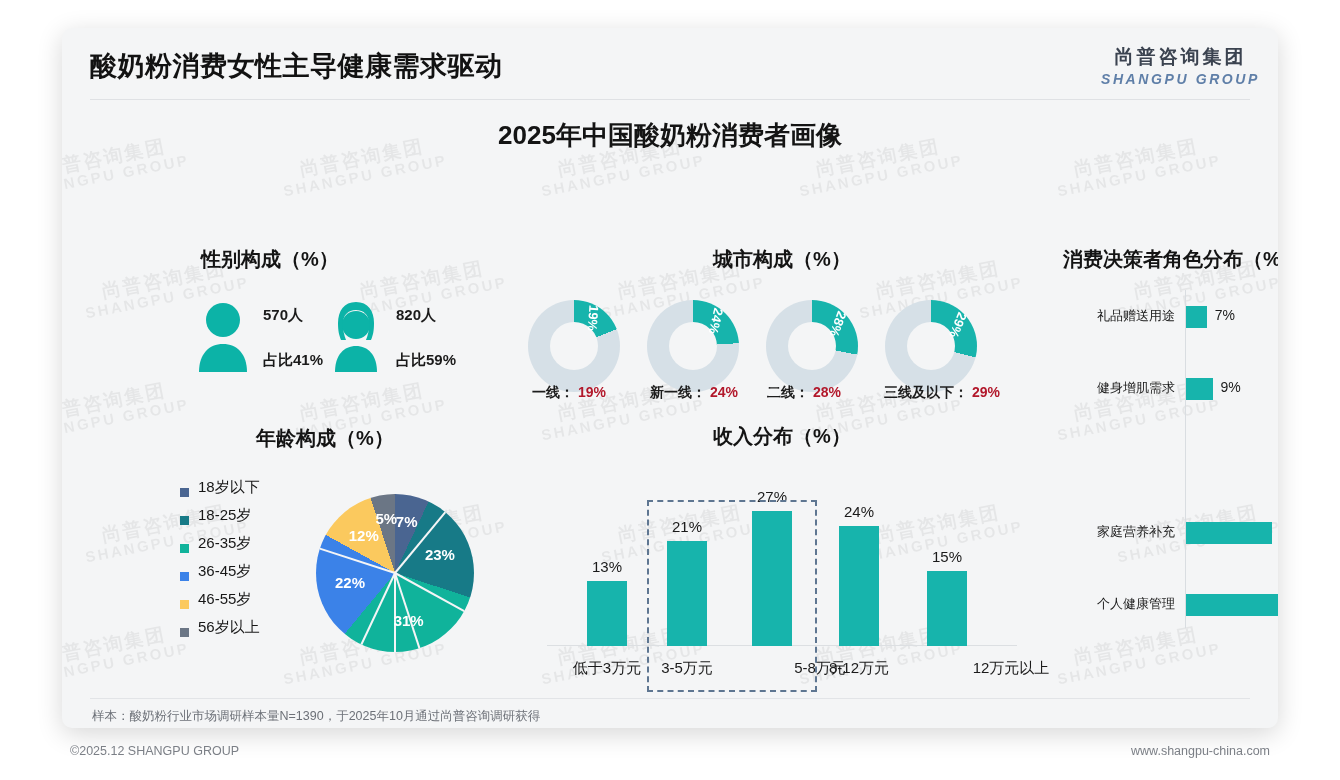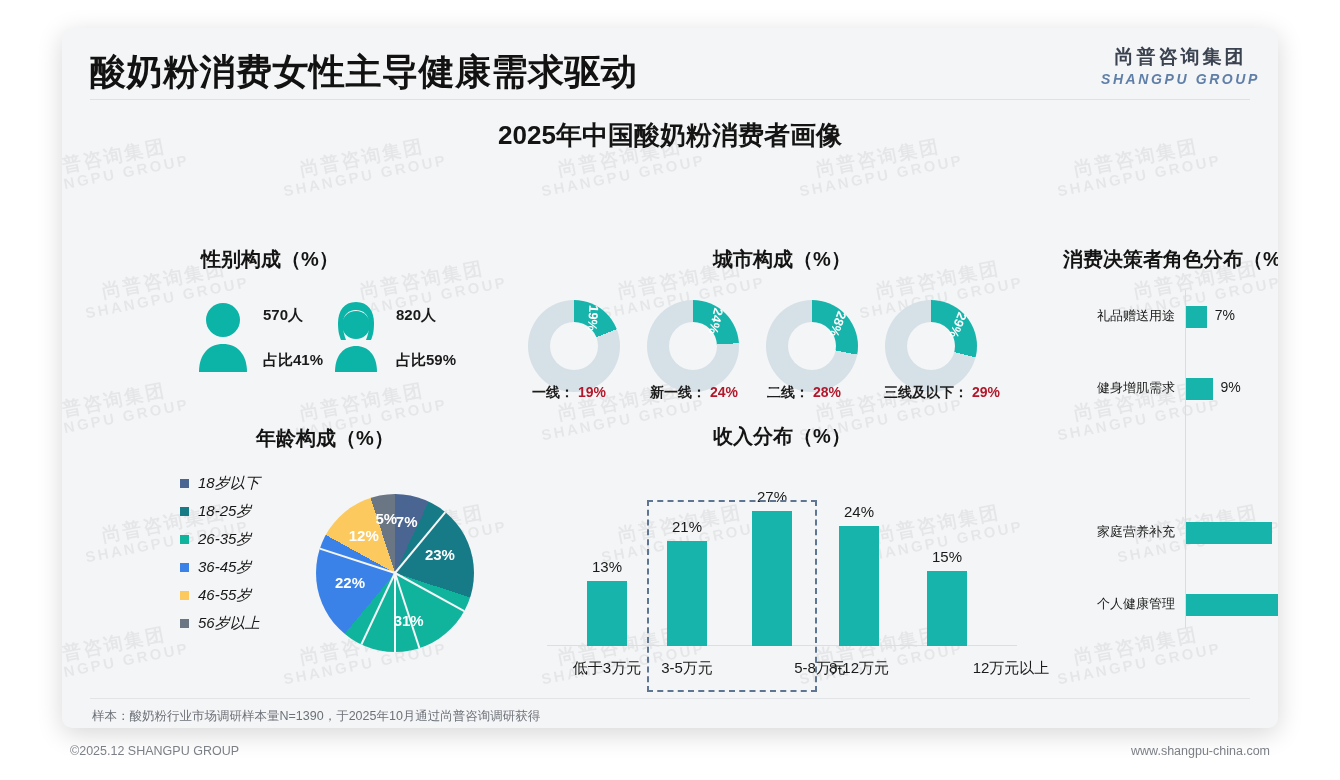--- a/index.html
+++ b/index.html
@@ -13,21 +13,21 @@
 
   
   #wm{position:absolute;inset:0;pointer-events:none;z-index:1;}
   .wmk{position:absolute;transform:rotate(-11deg);color:#000;opacity:.055;
        font-weight:700;white-space:nowrap;line-height:1.05;text-align:center;}
   .wmk .c1{font-size:19px;letter-spacing:2px;display:block;}
   .wmk .c2{font-size:15px;letter-spacing:2.5px;display:block;}
 
   
   #header{position:absolute;left:0;top:0;width:100%;height:72px;z-index:3;}
-  #page-title{position:absolute;left:28px;top:20px;font-size:36px;font-weight:700;
+  #page-title{position:absolute;left:28px;top:20px;font-size:27px;font-weight:700;
               color:#121212;letter-spacing:.5px;}
   #logo{position:absolute;right:18px;top:16px;text-align:center;}
   #logo .lz{font-size:19px;font-weight:700;color:#3b4350;letter-spacing:3px;}
   #logo .le{font-size:14px;font-weight:700;font-style:italic;color:#5f7fa8;
             letter-spacing:2.6px;margin-top:1px;}
   #hdr-rule{position:absolute;left:28px;top:71px;width:1160px;height:1px;background:#dfe1e4;z-index:3;}
 
   
   #main-title{position:absolute;left:0;top:90px;width:100%;text-align:center;
               font-size:26px;font-weight:700;color:#141414;z-index:3;}
@@ -49,21 +49,21 @@
   .donut{position:absolute;width:92px;height:92px;z-index:3;}
   .donut .lbl{position:absolute;left:50%;top:50%;font-size:13px;font-weight:700;
               color:#ffffff;white-space:nowrap;}
   .city-cap{position:absolute;font-size:14px;font-weight:700;color:#1c1c1c;
             white-space:nowrap;z-index:3;}
   .city-cap .v{color:#b2182b;}
 
   
   #age-title{left:108px;top:397px;width:310px;text-align:center;}
   #age-legend{position:absolute;left:118px;top:441px;z-index:3;}
-  .lg-row{display:flex;align-items:center;height:28px;font-style:italic;}
+  .lg-row{display:flex;align-items:flex-end;height:28px;}
   .lg-sw{width:9px;height:9px;margin-right:9px;flex:0 0 auto;}
   .lg-tx{font-size:15px;color:#171717;white-space:nowrap;}
   #age-pie-wrap{position:absolute;left:254px;top:466px;width:158px;height:158px;z-index:3;}
   .pie-lbl{position:absolute;font-size:15px;font-weight:700;color:#fff;white-space:nowrap;
            transform:translate(-50%,-50%);}
 
   
   #income-title{left:485px;top:395px;width:470px;text-align:center;}
   #income-area{position:absolute;left:485px;top:432px;width:470px;height:232px;z-index:3;}
   #income-base{position:absolute;left:0;bottom:46px;width:470px;height:1px;background:#dcdfe2;}

